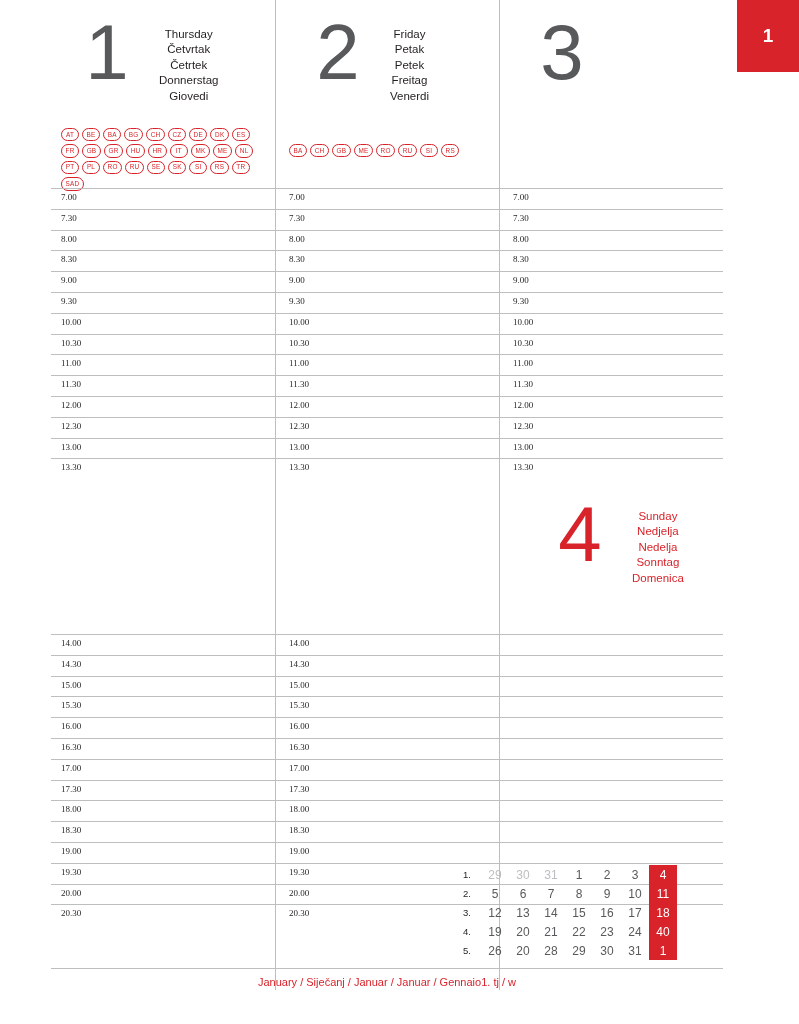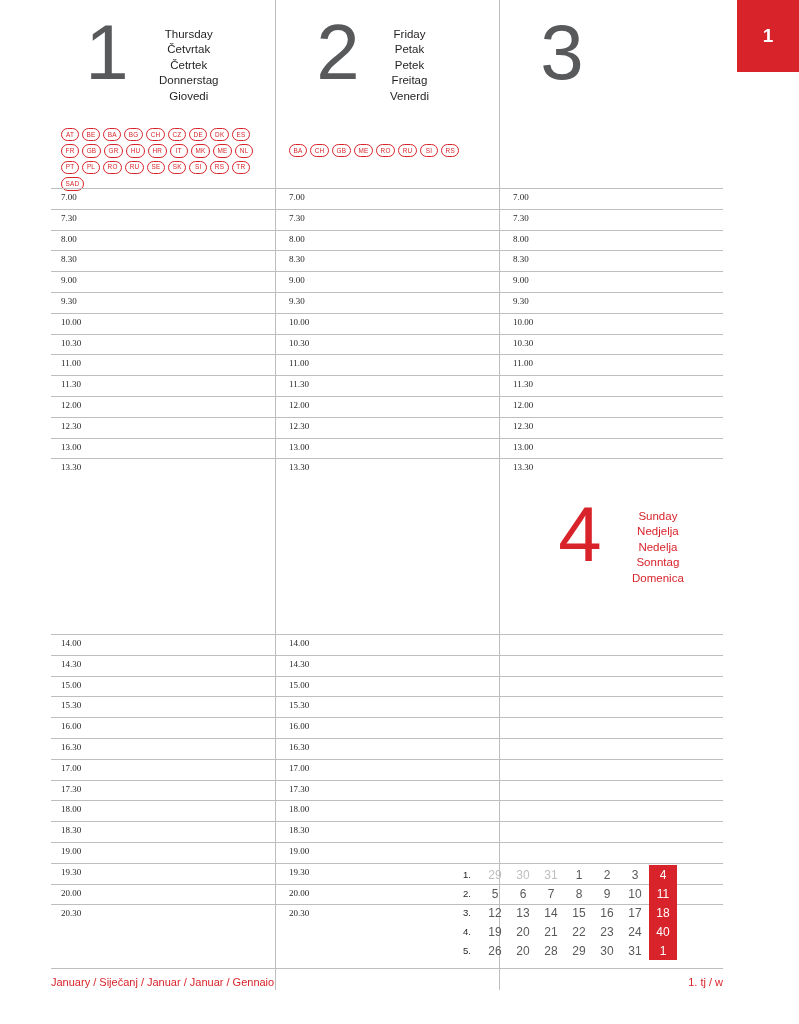--- a/index.html
+++ b/index.html
@@ -183,21 +183,21 @@
     top: 968px;
     width: 672px;
     border-top: 1px solid #bcbec0;
   }
   .footer {
     position: absolute;
     left: 51px;
     top: 976px;
     width: 672px;
     display: flex;
-    justify-content: space-between;
+    justify-content: center;
     font-size: 11px;
     color: #d8232a;
   }
 </style>
 </head>
 <body>
 
 <div class="page">
 
   <div class="week-badge">1</div>

